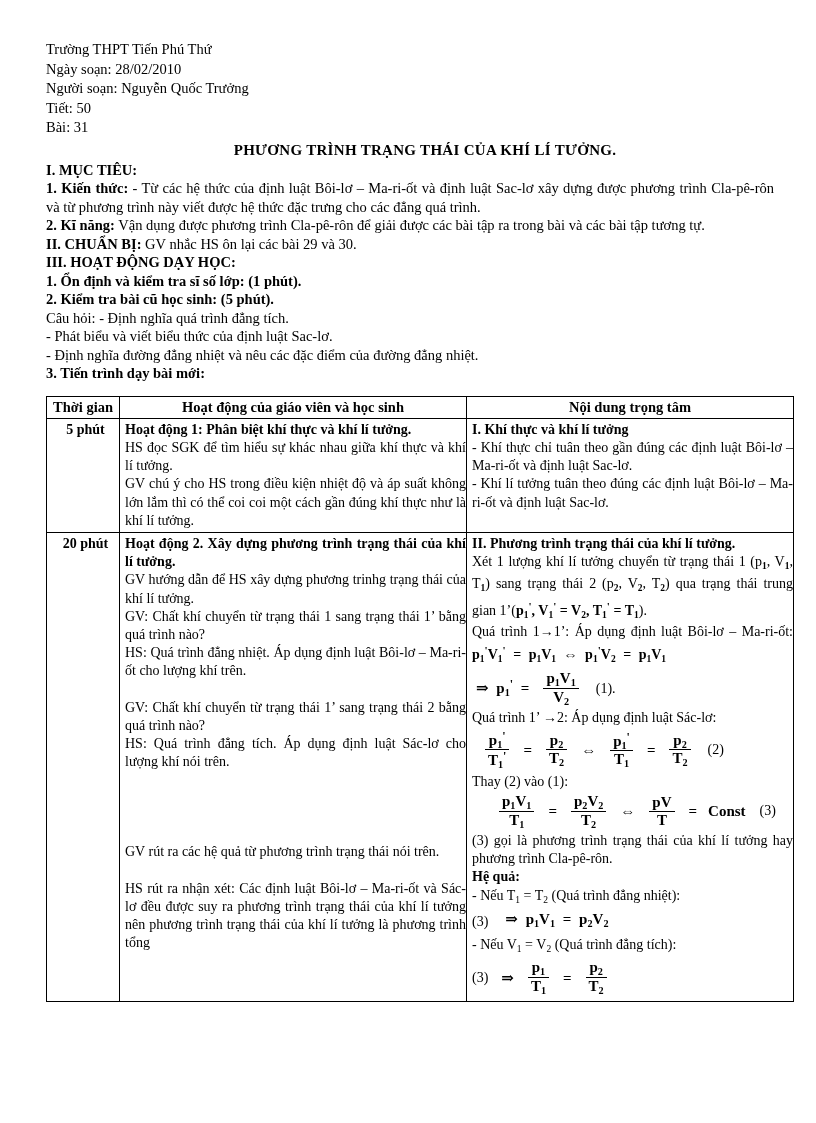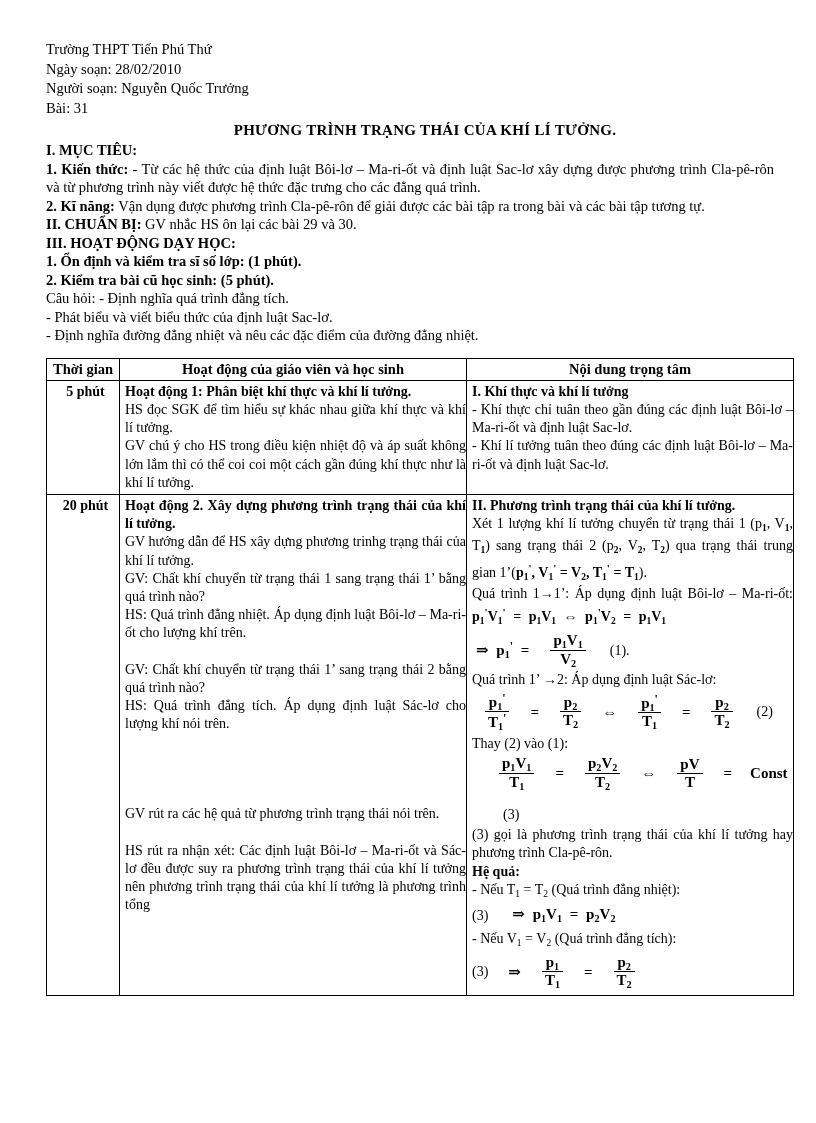--- a/index.html
+++ b/index.html
@@ -83,21 +83,21 @@
   
   .mth {
     font-weight: bold;
     font-family: "Liberation Serif", "DejaVu Serif", serif;
     white-space: nowrap;
   }
   .mrow {
     display: flex;
     align-items: center;
     flex-wrap: wrap;
-    gap: 14px;
+    gap: 7px;
     margin: 2px 0 2px 0;
     font-size: 15px;
   }
   .mrow.ind2 { padding-left: 10px; }
   .mrow.ind3 { padding-left: 24px; }
   sub {
     font-size: 0.68em;
     vertical-align: -0.28em;
     font-weight: bold;
   }
@@ -133,20 +133,21 @@
 </style>
 </head>
 <body>
 
 <div class="page">
 
   <div>
     <div class="hdr-line">Trường THPT Tiến Phú Thứ</div>
     <div class="hdr-line">Ngày soạn: 28/02/2010</div>
     <div class="hdr-line">Người soạn: Nguyễn  Quốc Trưởng</div>
+    <div class="hdr-line">Tiết: 50</div>
     <div class="hdr-line">Bài: 31</div>
   </div>
 
   <div class="doc-title">PHƯƠNG TRÌNH TRẠNG THÁI CỦA KHÍ LÍ TƯỞNG.</div>
 
   <div>
     <div class="sec">
       <b>I. MỤC TIÊU:</b>
     </div>
     <div class="sec just">
@@ -163,20 +164,23 @@
     </div>
     <div class="sec">
       <b>1. Ổn định và kiểm tra sĩ số lớp: (1 phút).</b>
     </div>
     <div class="sec">
       <b>2. Kiểm tra bài cũ học sinh: (5 phút).</b>
     </div>
     <div class="sec">Câu hỏi:  - Định nghĩa  quá trình  đẳng tích.</div>
     <div class="sec">- Phát biểu và viết biểu thức của định luật  Sac-lơ.</div>
     <div class="sec">- Định nghĩa  đường đẳng nhiệt  và nêu các đặc điểm  của đường đẳng nhiệt.</div>
+    <div class="sec">
+      <b>3. Tiến trình  dạy bài mới:</b>
+    </div>
   </div>
 
   <table class="plan">
     <thead>
       <tr>
         <th class="c-time">Thời gian</th>
         <th class="c-act">Hoạt động của giáo viên và học sinh</th>
         <th class="c-note">Nội dung trọng tâm</th>
       </tr>
     </thead>

